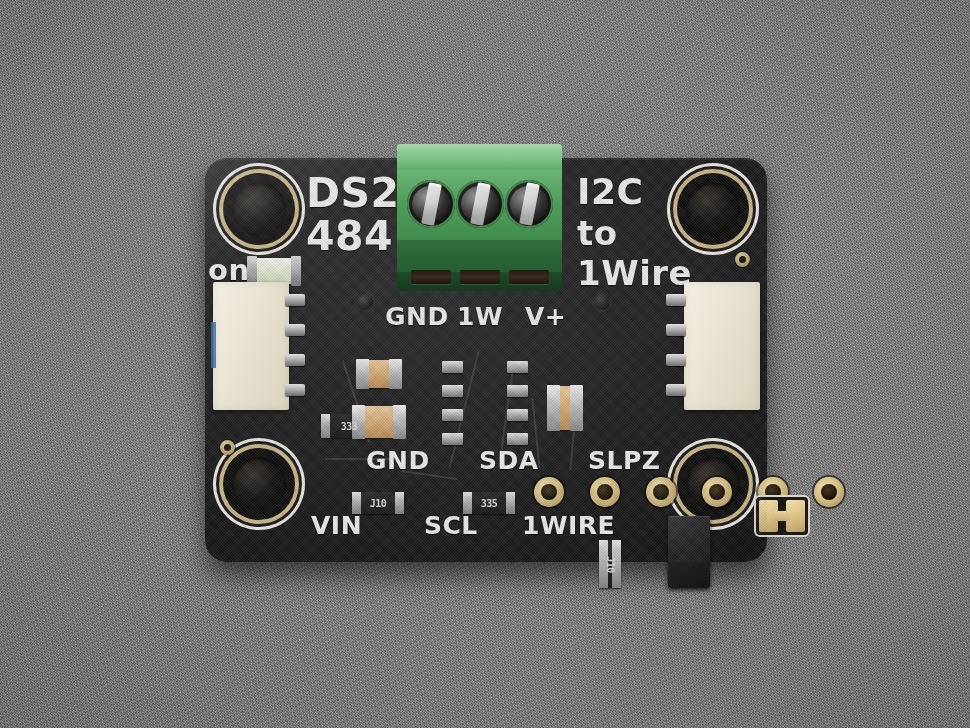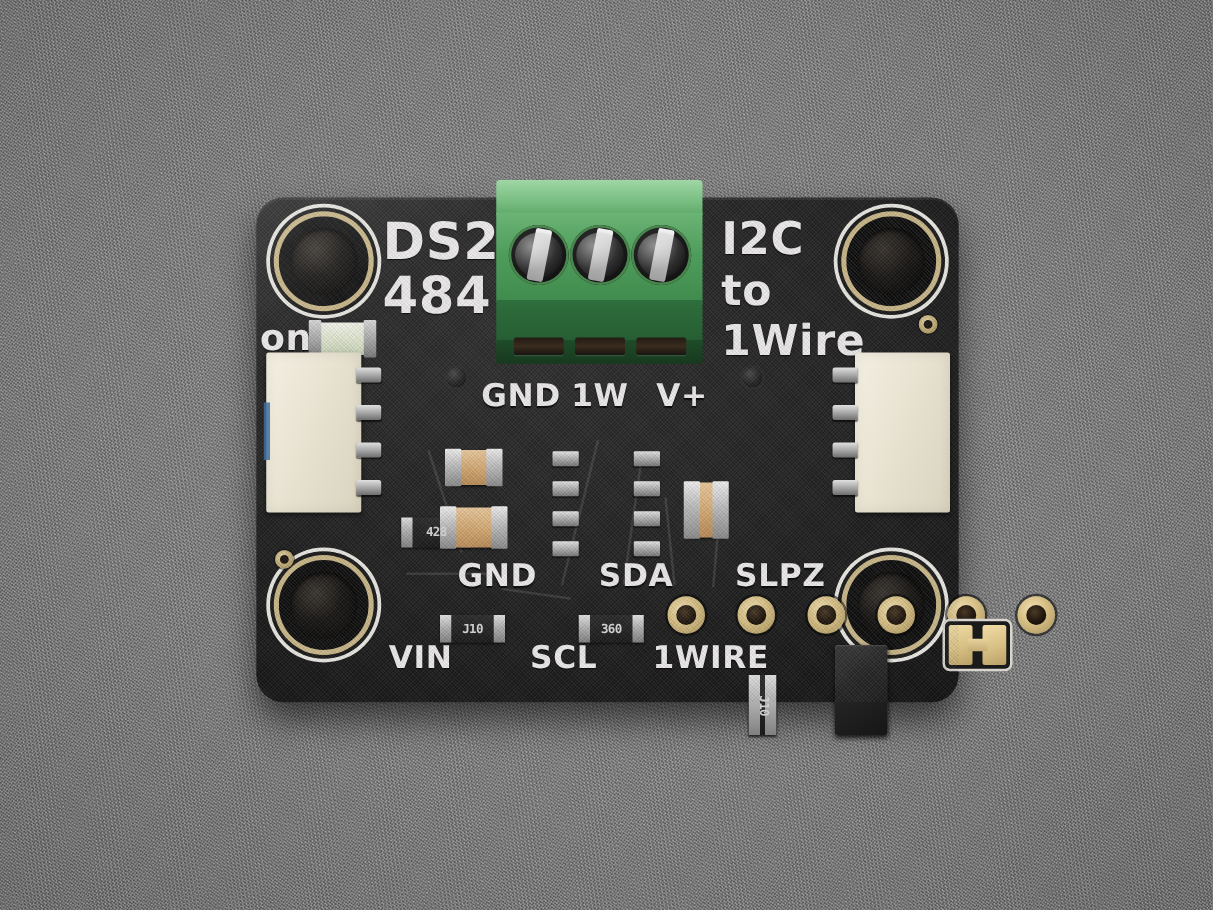--- a/index.html
+++ b/index.html
@@ -316,27 +316,27 @@
     </div>
   <div class="pad" style="left:609px;top:319px;">
       <div class="hole"></div>
     </div>
 
   <div class="tp" style="left:152px;top:136px;"></div>
   <div class="tp" style="left:389px;top:136px;"></div>
   <div class="tp" style="left:165px;top:205px;"></div>
 
   <div class="res" style="left:116px;top:256px;width:56px;height:24px;">
-    <span class="code">428</span>
+    <span class="code">333</span>
   </div>
   <div class="res" style="left:147px;top:334px;width:52px;height:22px;">
     <span class="code">J10</span>
   </div>
   <div class="res" style="left:258px;top:334px;width:52px;height:22px;">
-    <span class="code">360</span>
+    <span class="code">335</span>
   </div>
   <div class="res" style="left:394px;top:382px;width:22px;height:48px;">
     <span class="code" style="transform:rotate(90deg);">J10</span>
   </div>
 
   <div class="cap" style="left:156px;top:202px;width:36px;height:28px;"></div>
   <div class="cap" style="left:152px;top:248px;width:44px;height:32px;"></div>
   <div class="cap" style="left:347px;top:228px;width:26px;height:44px;"></div>
 
   <div id="ic"></div>

